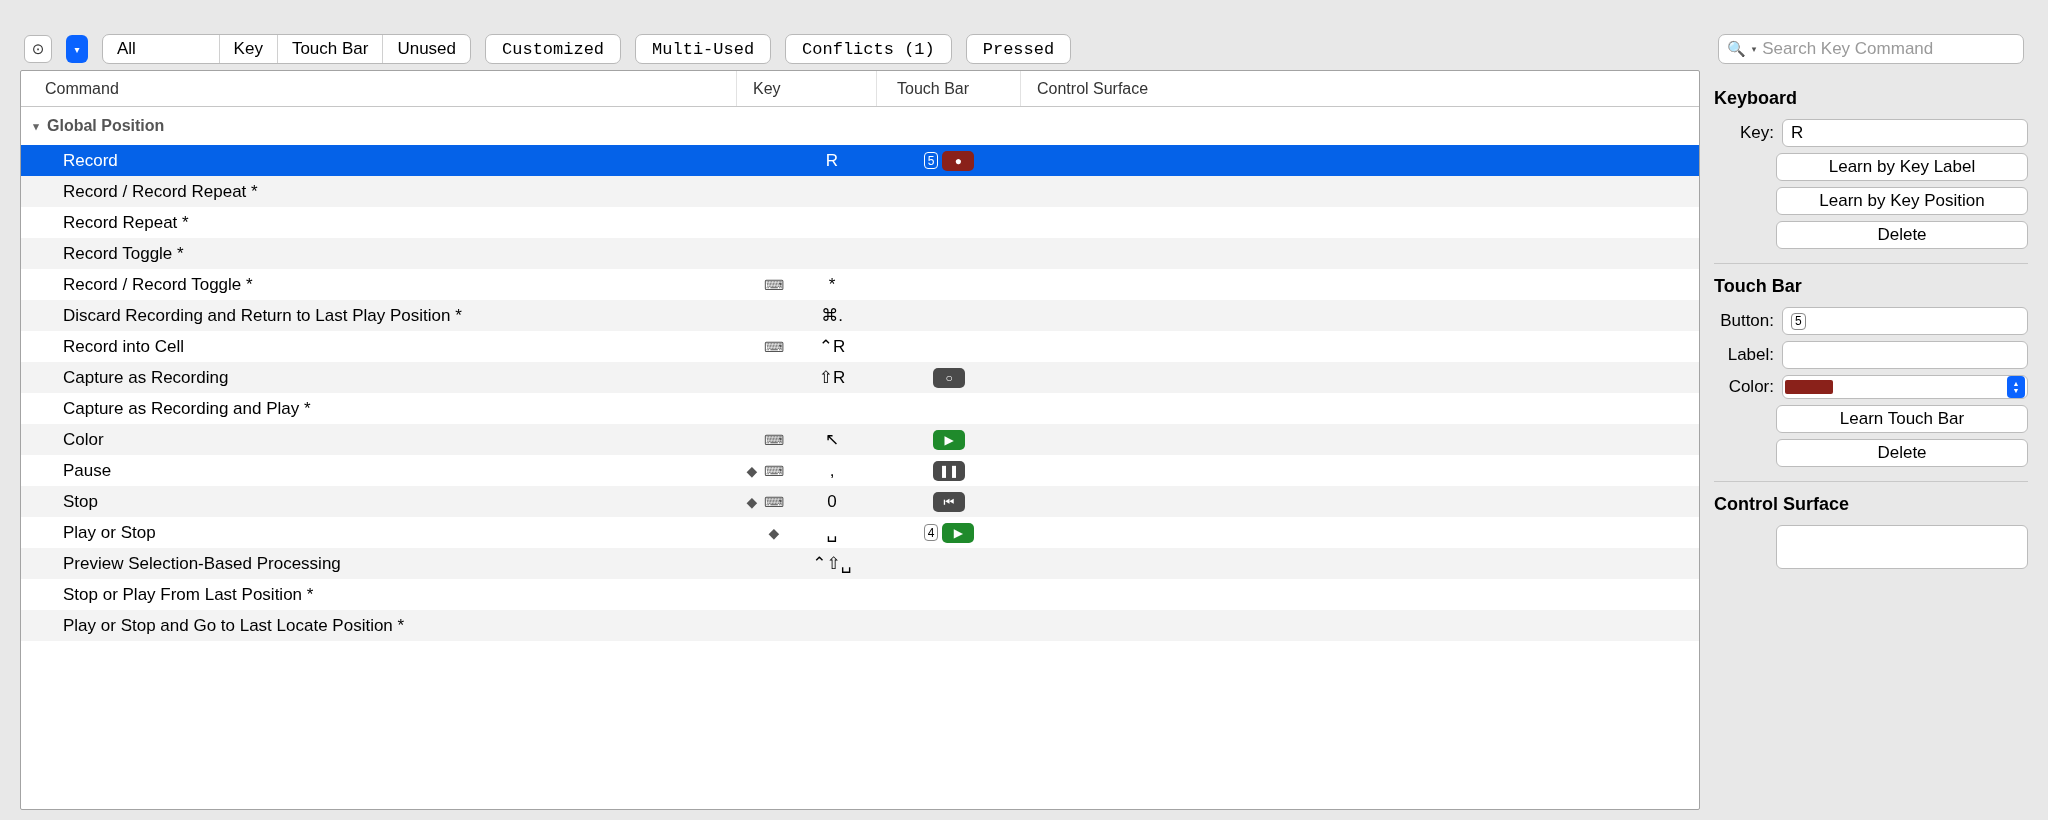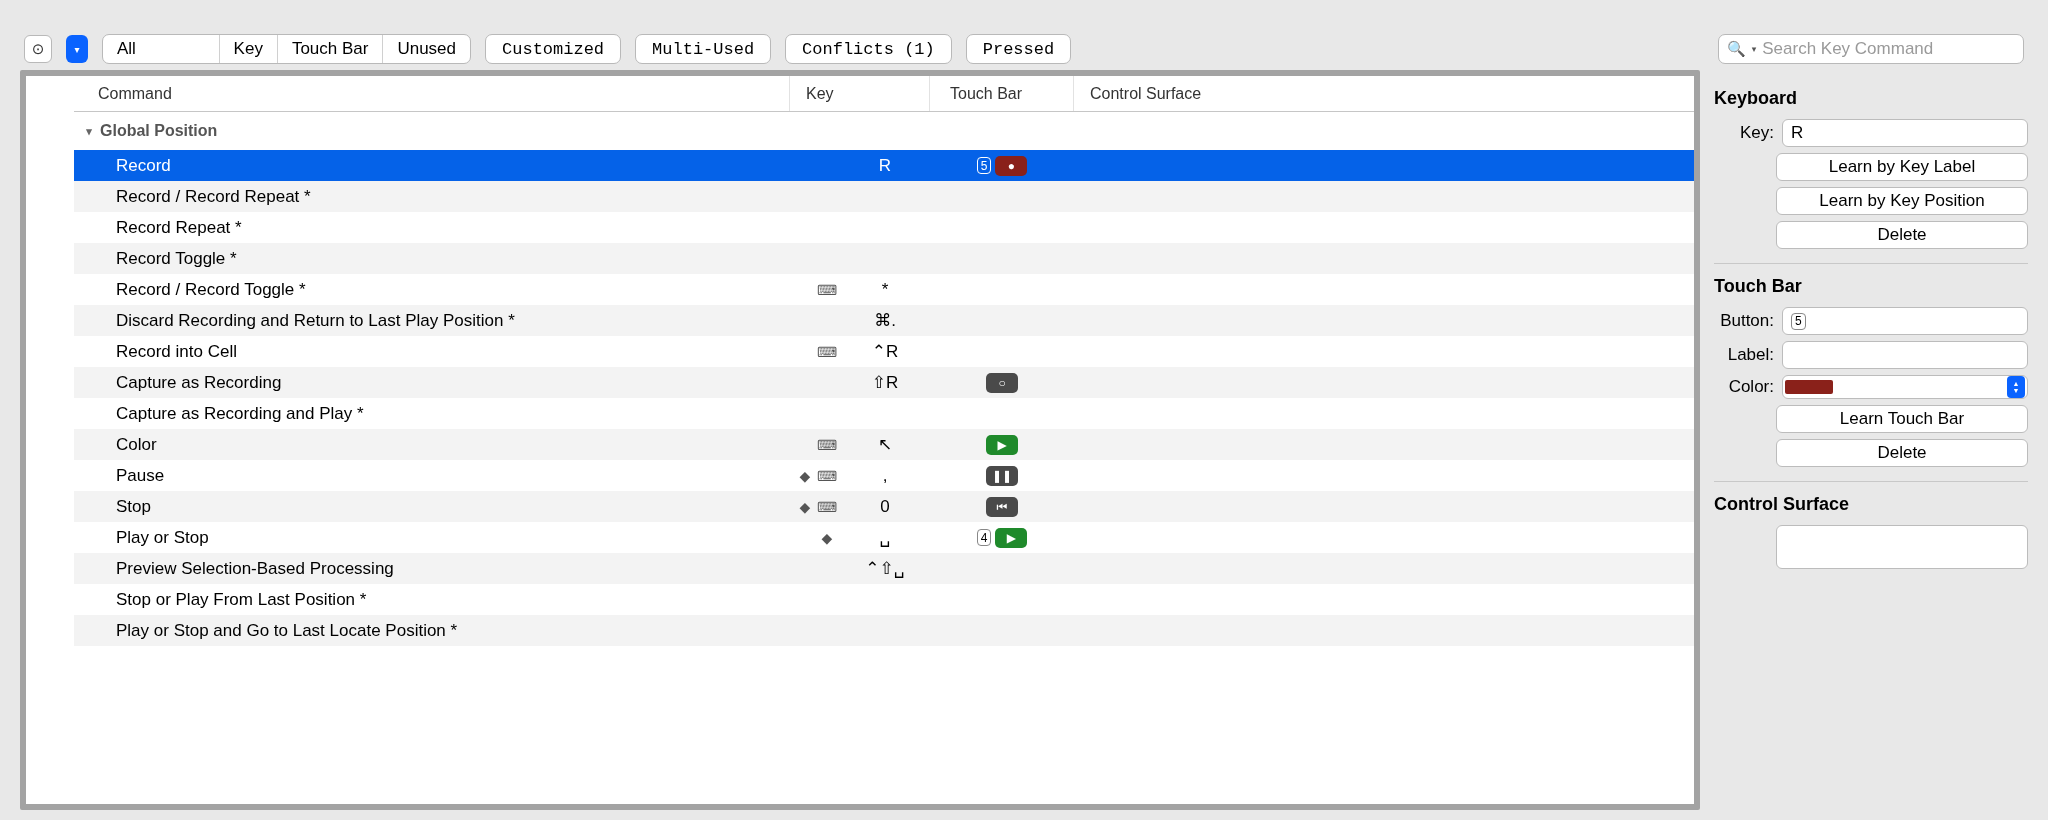--- a/index.html
+++ b/index.html
@@ -103,25 +103,24 @@
   
   .content {
     display: flex;
     gap: 14px;
     padding: 0 20px;
     margin-top: 0;
   }
   .table-panel {
     flex: 1;
     background: #fff;
-    border: 6px solid #a3a3a3;
+    border: 1px solid #a3a3a3;
     border-radius: 2px;
     overflow: hidden;
     height: 740px;
-    padding-left: 48px;
   }
   .thead {
     display: flex;
     height: 36px;
     align-items: center;
     font-size: 16px;
     color: #333;
     border-bottom: 1px solid #c6c6c6;
   }
   .thead .c1 { width: 716px; padding-left: 24px; border-right: 1px solid #e2e2e2; height:100%; display:flex; align-items:center;}

